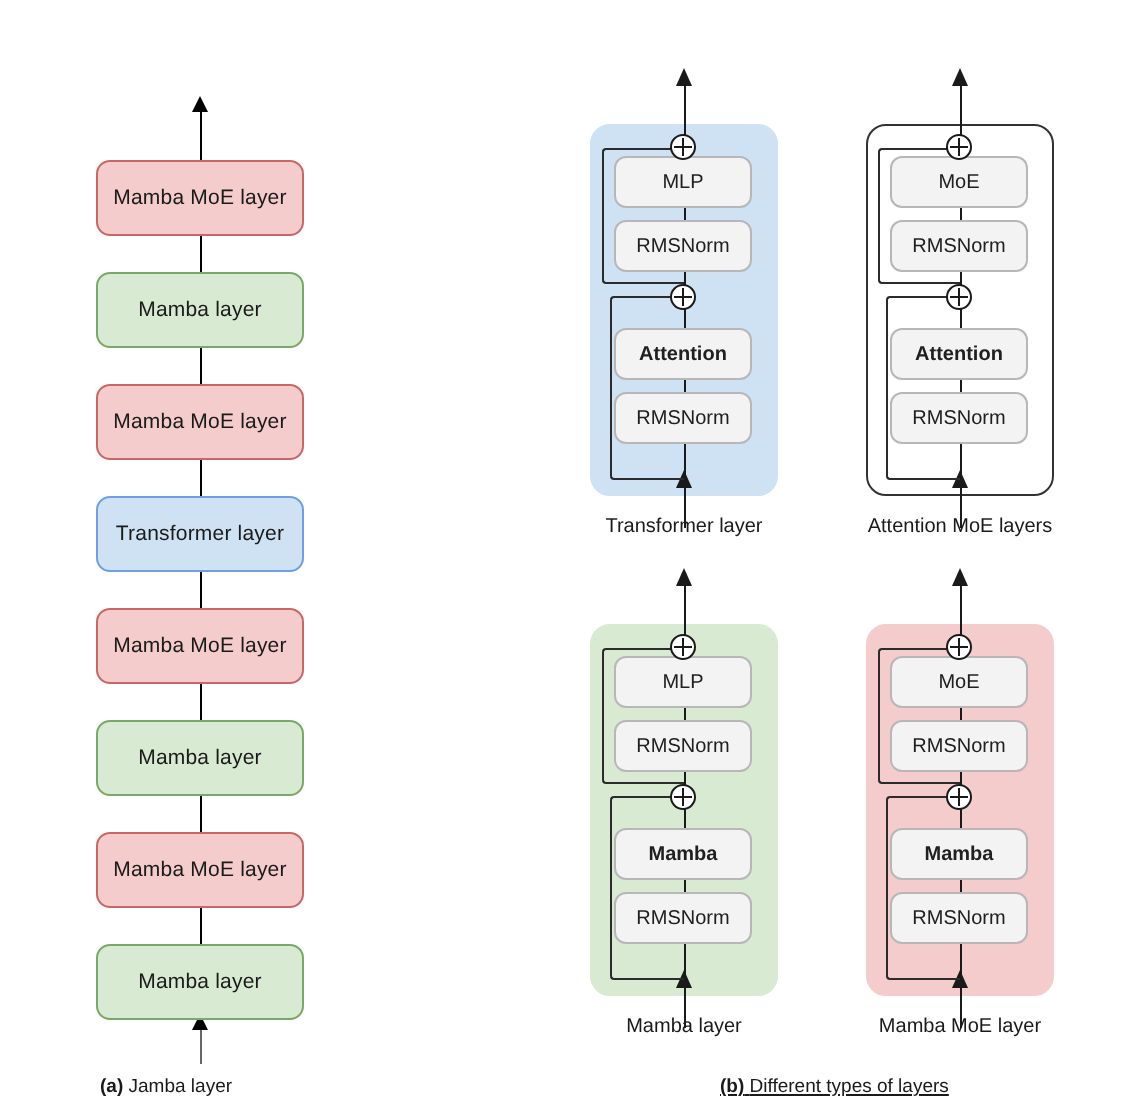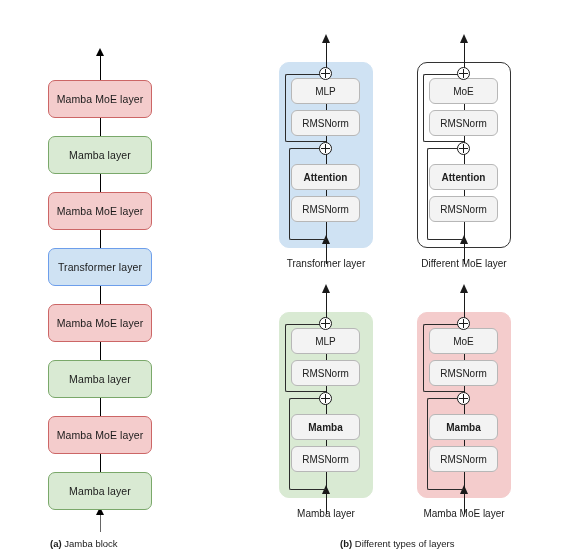--- a/index.html
+++ b/index.html
@@ -108,21 +108,21 @@
     top: -7px;
     width: 0; height: 0;
     border-left: 4px solid transparent;
     border-right: 4px solid transparent;
     border-bottom: 8px solid #000;
   }
 
   
   #panel-b {
     position: absolute;
-    left: 249px;
+    left: 265px;
     top: 0;
     width: 296px;
     height: 558px;
   }
 
   .layer-cell {
     position: absolute;
     width: 130px;
     height: 250px;
   }
@@ -257,21 +257,21 @@
   }
 
   
   .fig-caption {
     position: absolute;
     font-size: 9.5px;
     color: #1a1a1a;
     white-space: nowrap;
   }
   #caption-a { left: 50px;  top: 538px; }
-  #caption-b { left: 340px; top: 538px; }
+  #caption-b { left: 360px; top: 538px; text-decoration: underline; }
   .fig-caption .lbl { font-weight: bold; }
 </style>
 </head>
 <body>
 
 <div id="figure">
 
   <div id="panel-a">
 
     <div id="a-top-arrow"></div>
@@ -344,21 +344,21 @@
       <div class="trunk"></div>
       <div class="trunk-in-head"></div>
       <div class="skip skip-upper"></div>
       <div class="skip skip-lower"></div>
       <div class="sub-box sub-top">MoE</div>
       <div class="sub-box sub-norm1">RMSNorm</div>
       <div class="sub-box sub-mid">Attention</div>
       <div class="sub-box sub-norm2">RMSNorm</div>
       <div class="plus plus-upper"></div>
       <div class="plus plus-lower"></div>
-      <div class="layer-caption">Different MoE layer</div>
+      <div class="layer-caption">Attention MoE layers</div>
     </div>
 
     <div class="layer-cell" id="cell-mamba">
       <div class="layer-bg bg-green"></div>
       <div class="trunk"></div>
       <div class="trunk-in-head"></div>
       <div class="skip skip-upper"></div>
       <div class="skip skip-lower"></div>
       <div class="sub-box sub-top">MLP</div>
       <div class="sub-box sub-norm1">RMSNorm</div>
@@ -381,21 +381,21 @@
       <div class="sub-box sub-norm2">RMSNorm</div>
       <div class="plus plus-upper"></div>
       <div class="plus plus-lower"></div>
       <div class="layer-caption">Mamba MoE layer</div>
     </div>
 
   </div>
 
   <div class="fig-caption" id="caption-a">
     <span class="lbl">(a)</span>
-    <span>Jamba block</span>
+    <span>Jamba layer</span>
   </div>
 
   <div class="fig-caption" id="caption-b">
     <span class="lbl">(b)</span>
     <span>Different types of layers</span>
   </div>
 
 </div>
 
 </body></html>

